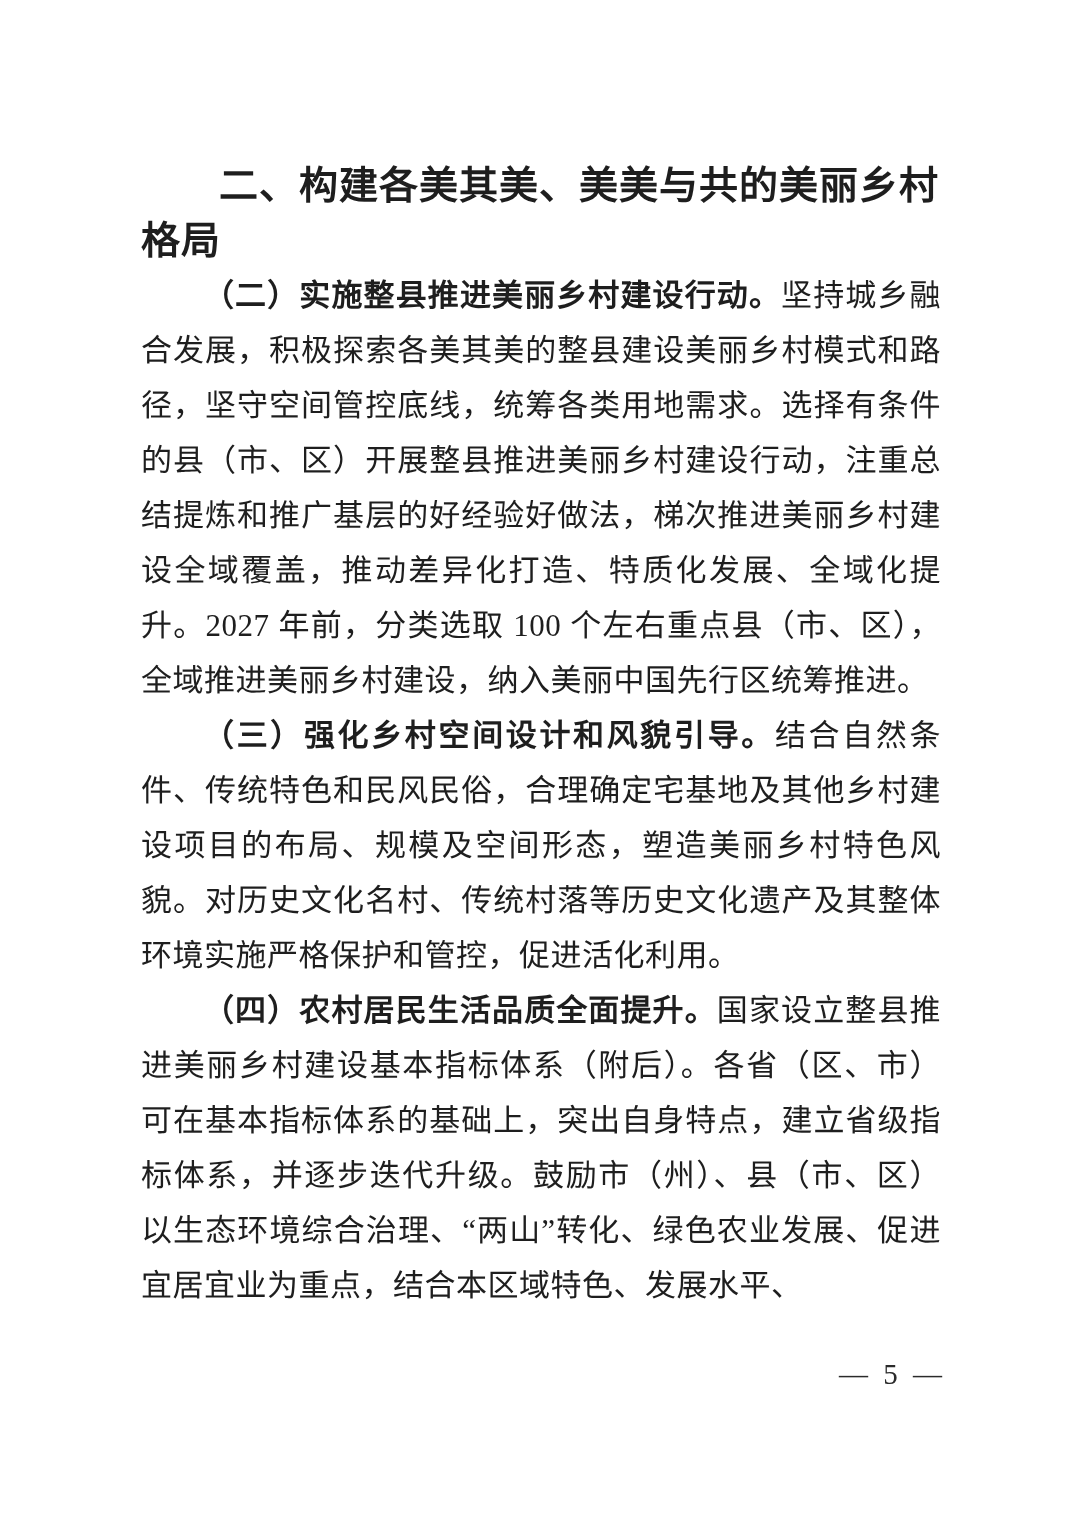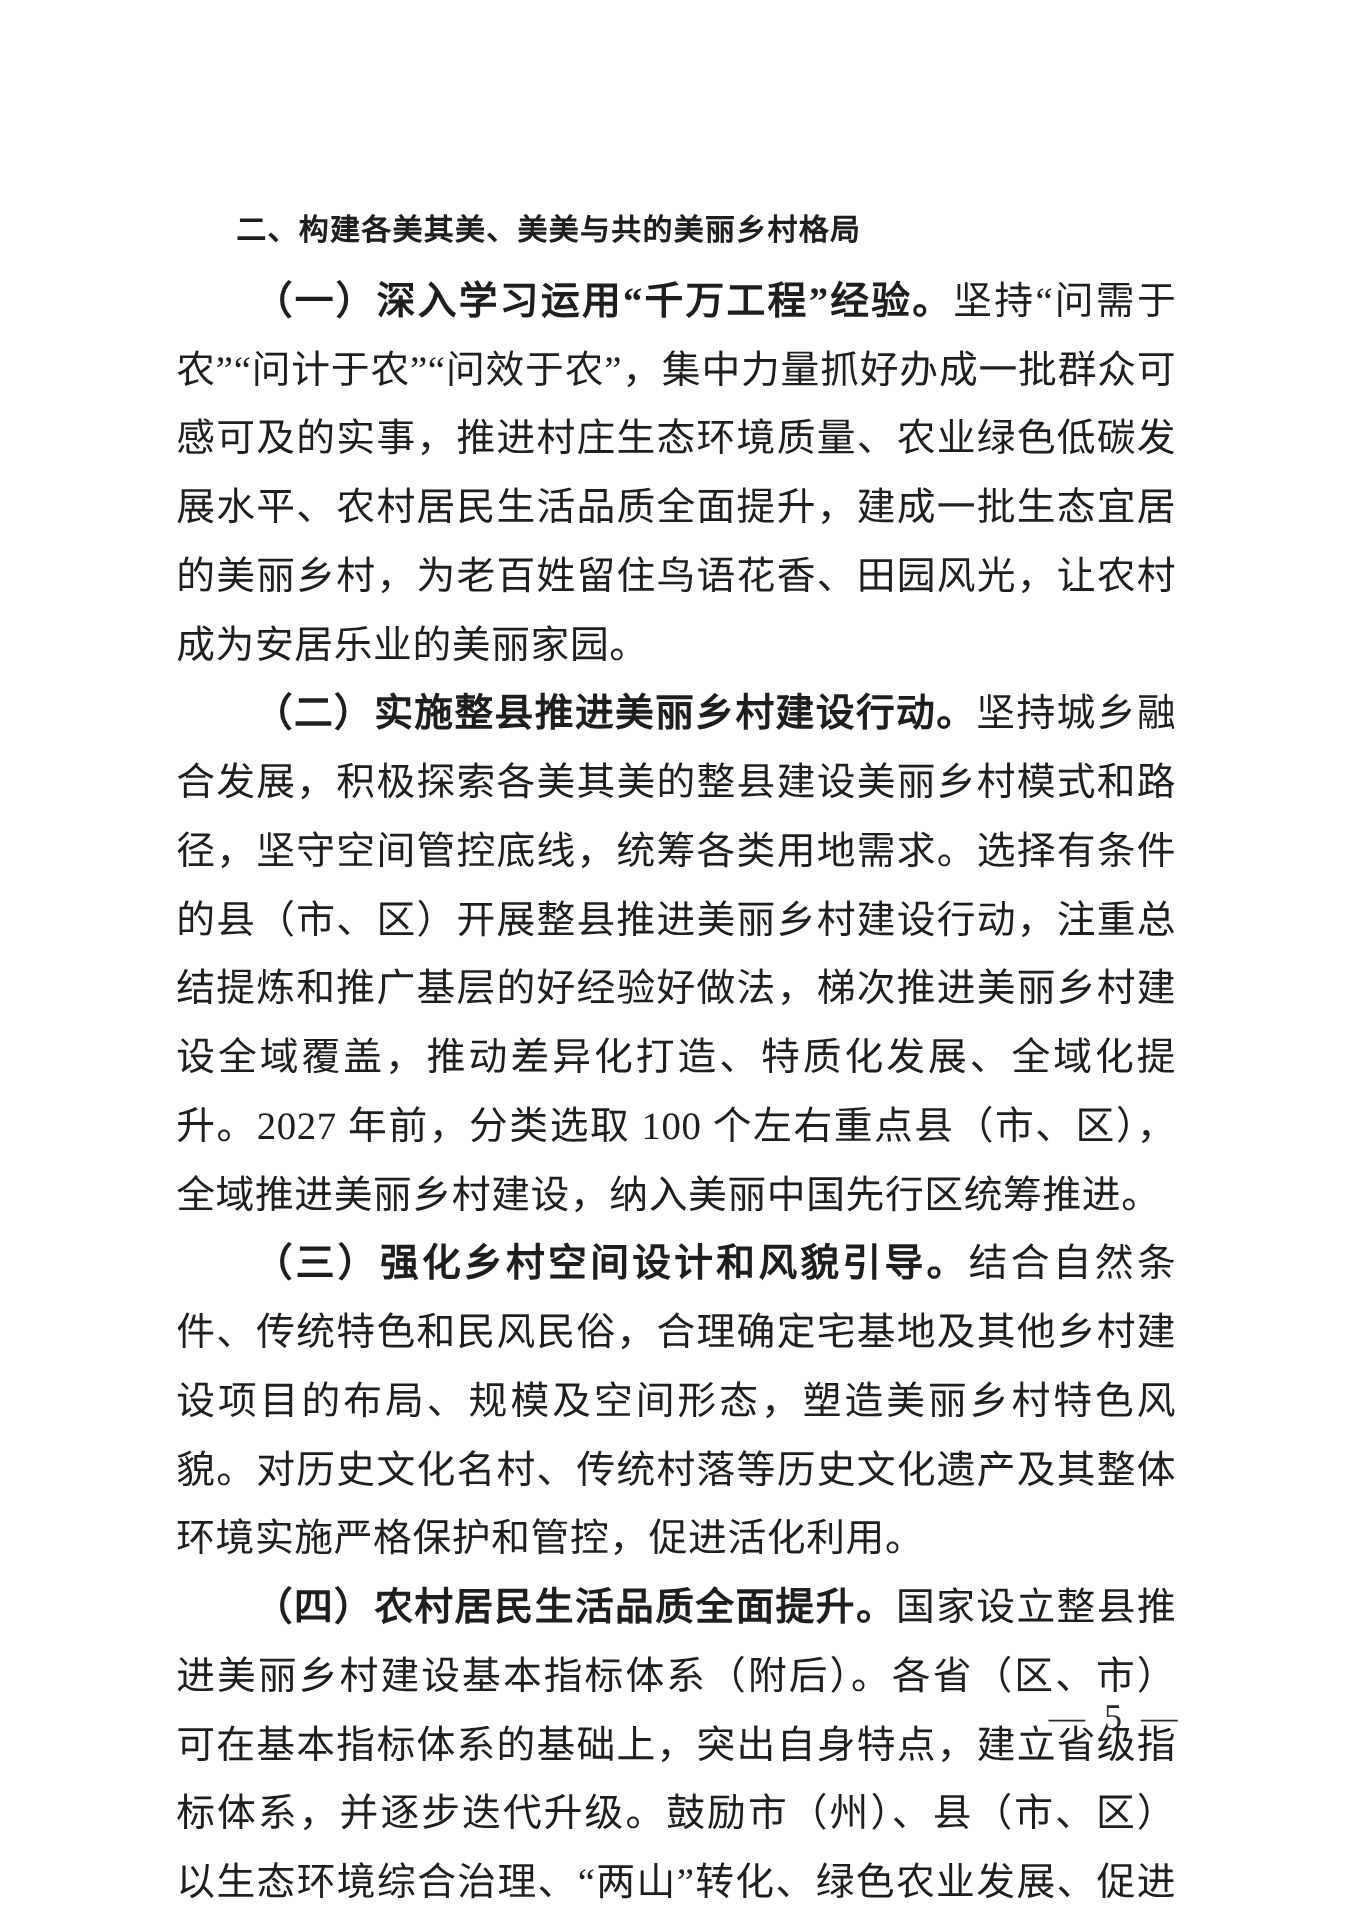--- a/index.html
+++ b/index.html
@@ -21,21 +21,21 @@
     left: 141px;
     top: 158px;
     width: 800px;
     font-size: 31px;
     line-height: 55px;
     text-align: justify;
     text-justify: inter-ideograph;
   }
   .section-heading {
     margin: 0;
-    font-size: 24px;
+    font-size: 39px;
     line-height: 55px;
     font-weight: 700;
     text-indent: 2em;
     letter-spacing: 1px;
     text-align: left;
   }
   .para {
     margin: 0;
     text-indent: 2em;
     letter-spacing: 0.5px;
@@ -54,21 +54,20 @@
   }
 </style>
 </head>
 <body>
 
 <div class="page">
   <div class="content">
 
     <h2 class="section-heading">二、构建各美其美、美美与共的美丽乡村格局</h2>
 
-    <p class="para"><span class="lead">（一）深入学习运用“千万工程”经验。</span><span>坚持“问需于农”“问计于农”“问效于农”，集中力量抓好办成一批群众可感可及的实事，推进村庄生态环境质量、农业绿色低碳发展水平、农村居民生活品质全面提升，建成一批生态宜居的美丽乡村，为老百姓留住鸟语花香、田园风光，让农村成为安居乐业的美丽家园。</span></p>
 
     <p class="para"><span class="lead">（二）实施整县推进美丽乡村建设行动。</span><span>坚持城乡融合发展，积极探索各美其美的整县建设美丽乡村模式和路径，坚守空间管控底线，统筹各类用地需求。选择有条件的县（市、区）开展整县推进美丽乡村建设行动，注重总结提炼和推广基层的好经验好做法，梯次推进美丽乡村建设全域覆盖，推动差异化打造、特质化发展、全域化提升。2027 年前，分类选取 100 个左右重点县（市、区），全域推进美丽乡村建设，纳入美丽中国先行区统筹推进。</span></p>
 
     <p class="para"><span class="lead">（三）强化乡村空间设计和风貌引导。</span><span>结合自然条件、传统特色和民风民俗，合理确定宅基地及其他乡村建设项目的布局、规模及空间形态，塑造美丽乡村特色风貌。对历史文化名村、传统村落等历史文化遗产及其整体环境实施严格保护和管控，促进活化利用。</span></p>
 
     <p class="para"><span class="lead">（四）农村居民生活品质全面提升。</span><span>国家设立整县推进美丽乡村建设基本指标体系（附后）。各省（区、市）可在基本指标体系的基础上，突出自身特点，建立省级指标体系，并逐步迭代升级。鼓励市（州）、县（市、区）以生态环境综合治理、“两山”转化、绿色农业发展、促进宜居宜业为重点，结合本区域特色、发展水平、</span></p>
 
   </div>
 
   <div class="footer">— 5 —</div>

